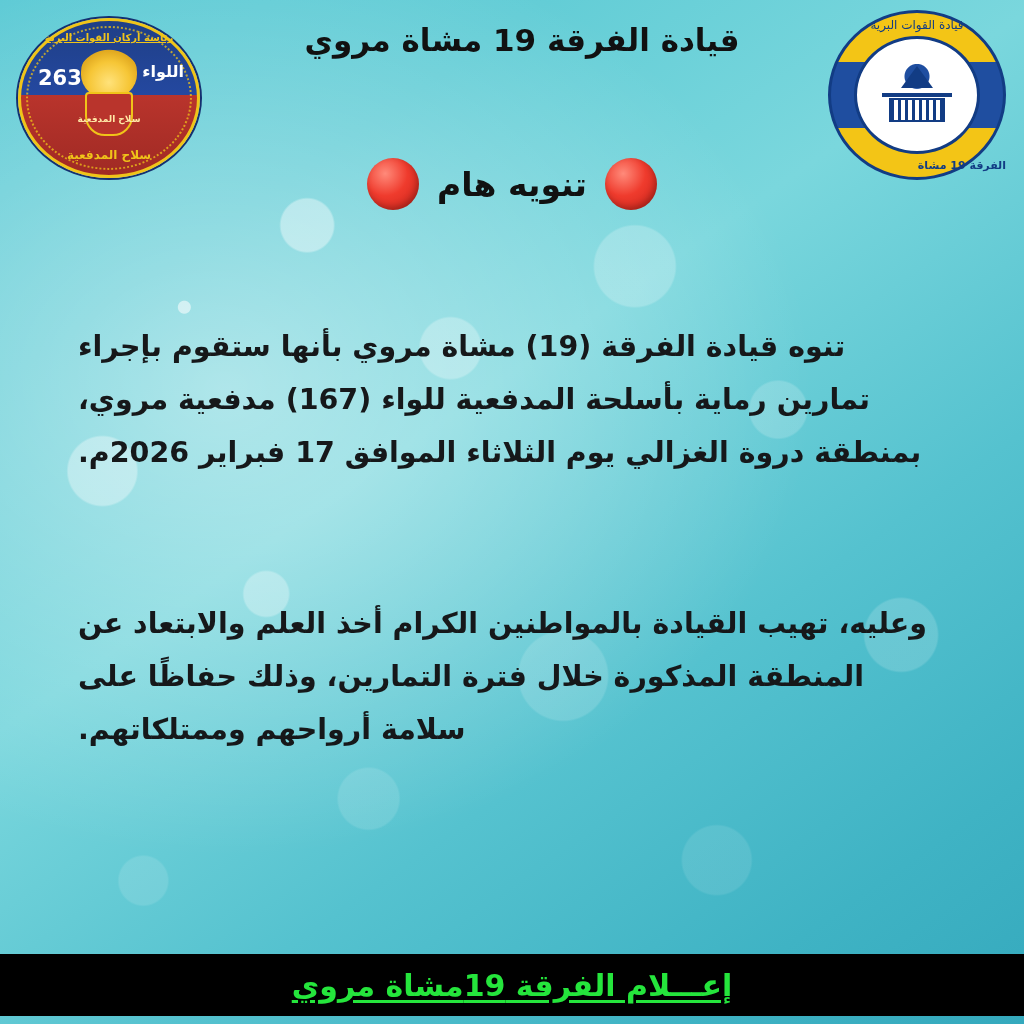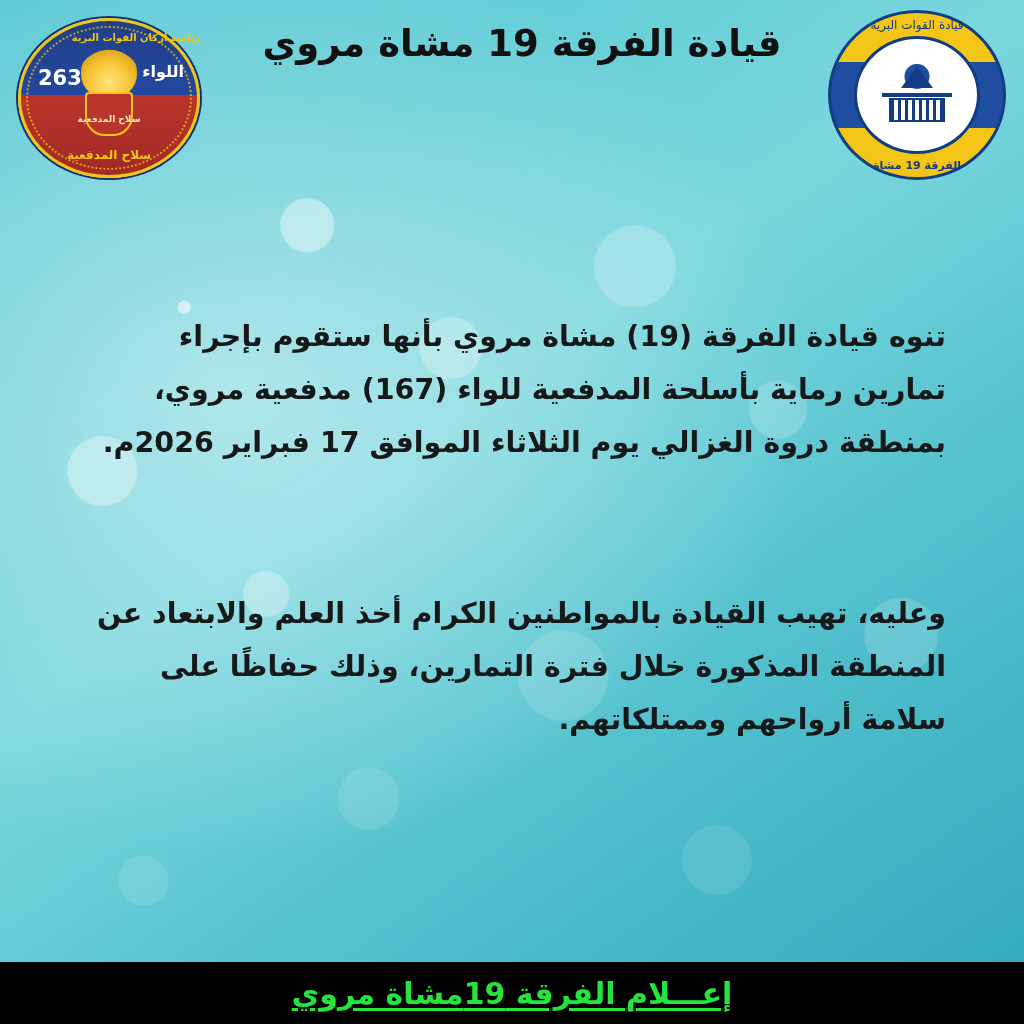--- a/index.html
+++ b/index.html
@@ -40,21 +40,21 @@
     position: absolute;
     top: 0; left: 0; right: 0;
     height: 180px;
   }
 
   .header-title {
     position: absolute;
     top: 22px;
     left: 8px; right: 0;
     text-align: center;
-    font-size: 37px;
+    font-size: 31px;
     font-weight: bold;
     color: #111;
     letter-spacing: 0px;
     direction: rtl;
     padding-left: 12px;
   }
 
   
   .emblem-left {
     position: absolute;
@@ -113,23 +113,25 @@
     right: 16px;
     top: 44px;
     font-size: 16px;
     font-weight: bold;
     color: #ffffff;
   }
   .emblem-left .word-arc-top {
     position: absolute;
     left: 0; right: 0;
     top: 14px;
+    text-align: center;
     font-size: 10px;
     font-weight: bold;
     color: #f0c419;
+    text-decoration: underline;
   }
   .emblem-left .word-arc-bottom {
     position: absolute;
     left: 0; right: 0;
     bottom: 16px;
     text-align: center;
     font-size: 12px;
     font-weight: bold;
     color: #f0c419;
   }
@@ -204,21 +206,20 @@
     top: 8px;
     text-align: center;
     font-size: 12px;
     font-weight: normal;
     color: #123c84;
   }
   .emblem-right .arc-bottom {
     position: absolute;
     left: 0; right: 0;
     bottom: 8px;
-    text-align: center;
     font-size: 11px;
     font-weight: bold;
     color: #123c84;
   }
 
   
   .notice-row {
     position: absolute;
     top: 158px;
     left: 0; right: 0;
@@ -237,41 +238,41 @@
   }
   .notice-text {
     font-size: 33px;
     font-weight: bold;
     color: #111;
   }
 
   
   .body-wrap {
     position: absolute;
-    top: 310px;
+    top: 320px;
     left: 78px;
     right: 78px;
     direction: rtl;
-    text-align: right;
+    text-align: left;
   }
   .para {
     font-size: 28.5px;
     font-weight: bold;
     color: #16181a;
     line-height: 1.86;
     letter-spacing: 0px;
   }
   .para.second {
     margin-top: 118px;
   }
 
   
   .footer {
     position: absolute;
-    bottom: 0;
+    bottom: 8px;
     left: 0; right: 0;
     height: 62px;
     background: #000000;
     display: flex;
     align-items: center;
     justify-content: center;
   }
   .footer-text {
     font-size: 30px;
     font-weight: bold;
@@ -303,20 +304,25 @@
 
     <div class="emblem-right">
       <div class="disc"></div>
       <div class="inner"></div>
       <div class="crest"></div>
       <div class="arc-top">قيادة القوات البرية</div>
       <div class="arc-bottom">الفرقة 19 مشاة</div>
     </div>
   </div>
 
+  <div class="notice-row">
+    <div class="dot"></div>
+    <div class="notice-text">تنويه هام</div>
+    <div class="dot"></div>
+  </div>
 
   <div class="body-wrap">
     <div class="para">تنوه قيادة الفرقة (19) مشاة مروي بأنها ستقوم بإجراء تمارين رماية بأسلحة المدفعية  للواء (167) مدفعية مروي، بمنطقة دروة الغزالي يوم الثلاثاء الموافق 17 فبراير 2026م.</div>
     <div class="para second">وعليه، تهيب القيادة بالمواطنين الكرام أخذ العلم والابتعاد عن المنطقة المذكورة خلال فترة التمارين، وذلك حفاظًا على سلامة أرواحهم وممتلكاتهم.</div>
   </div>
 
   <div class="footer">
     <div class="footer-text">إعـــلام الفرقة 19مشاة مروي</div>
   </div>
 

